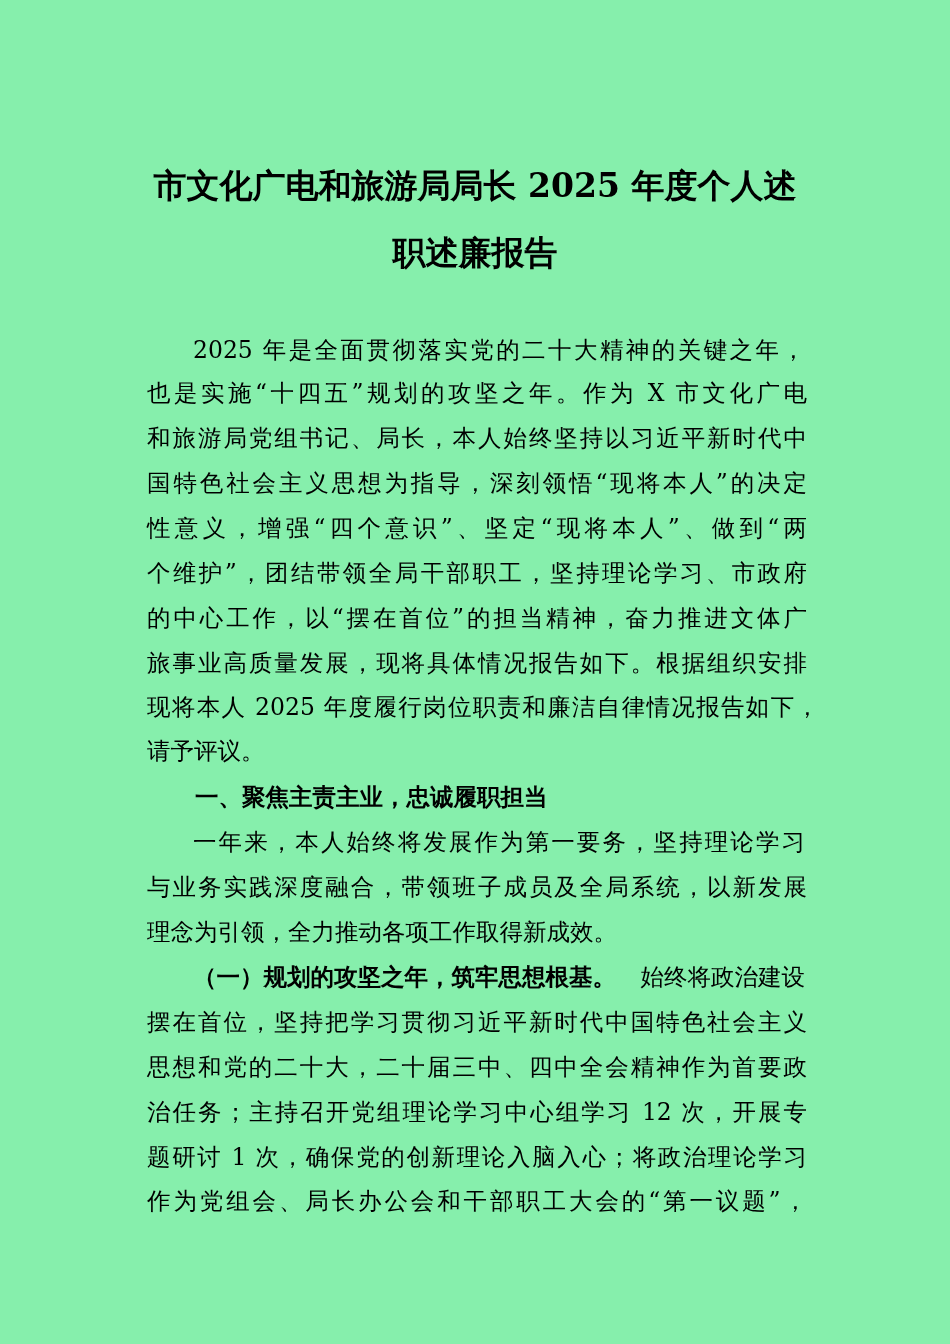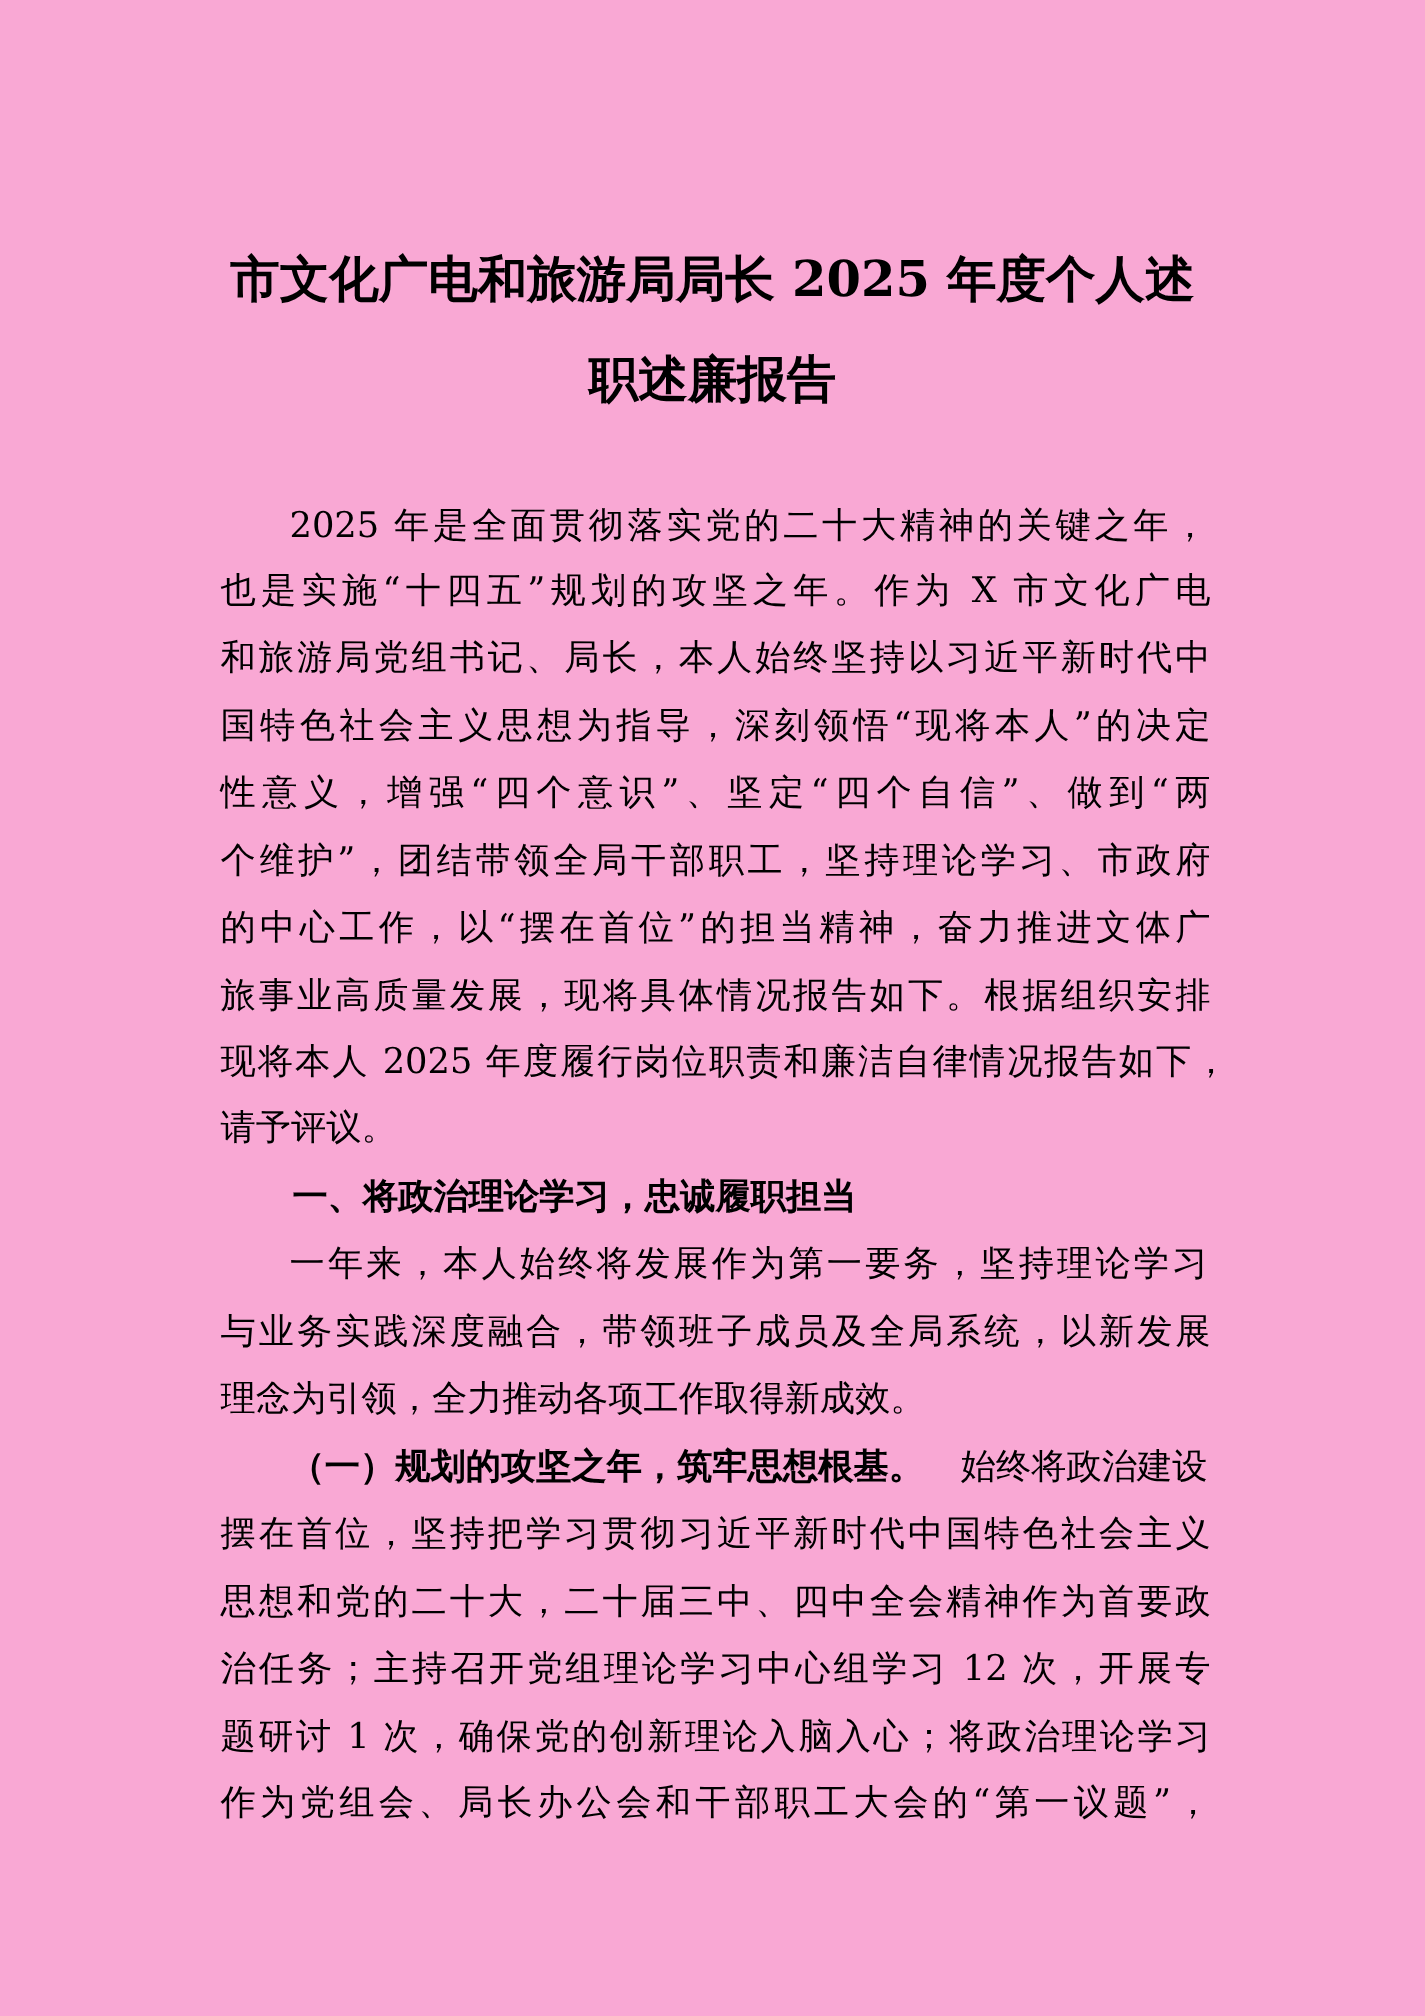--- a/index.html
+++ b/index.html
@@ -1,18 +1,18 @@
 <!DOCTYPE html>
 <html><head>
 <meta charset="utf-8">
 <style>
   html, body { margin:0; padding:0; background:#ffffff; }
   body { width:950px; height:1344px; position:relative; overflow:hidden;
          font-family:"DejaVu Serif","Liberation Serif",serif; color:#000; }
-  .page { position:absolute; left:0; top:0; width:950px; height:1344px; background:#f9a8d4; }
+  .page { position:absolute; left:0; top:0; width:950px; height:1344px; background:#86efac; }
   .title { position:absolute; left:0; width:950px; text-align:center;
            font-family:"DejaVu Serif","Liberation Serif",serif; font-weight:bold;
            font-size:33px; letter-spacing:0px; white-space:nowrap; }
   .line { position:absolute; left:147px; width:660px; font-size:23.5px;
           white-space:nowrap; text-align:justify; text-align-last:justify; line-height:30px; }
   .line.last { text-align-last:left; }
   .line.indent { left:193px; width:612px; }
   .heading { position:absolute; left:195px; font-size:23.5px; font-weight:bold;
              font-family:"DejaVu Sans","Liberation Sans",sans-serif; white-space:nowrap; line-height:30px; }
   .bold { font-weight:bold; font-family:"DejaVu Sans","Liberation Sans",sans-serif; }
@@ -23,29 +23,29 @@
 <div class="page">
 
   <div class="title" style="top:164px;">市文化广电和旅游局局长 2025 年度个人述</div>
   <div class="title" style="top:231px;">职述廉报告</div>
 
   <div>
     <div class="line indent" style="top:335px;">2025 年是全面贯彻落实党的二十大精神的关键之年，</div>
     <div class="line" style="top:378px;">也是实施“十四五”规划的攻坚之年。作为 X 市文化广电</div>
     <div class="line" style="top:423px;">和旅游局党组书记、局长，本人始终坚持以习近平新时代中</div>
     <div class="line" style="top:468px;">国特色社会主义思想为指导，深刻领悟“现将本人”的决定</div>
-    <div class="line" style="top:513px;">性意义，增强“四个意识”、坚定“四个自信”、做到“两</div>
+    <div class="line" style="top:513px;">性意义，增强“四个意识”、坚定“现将本人”、做到“两</div>
     <div class="line" style="top:558px;">个维护”，团结带领全局干部职工，坚持理论学习、市政府</div>
     <div class="line" style="top:603px;">的中心工作，以“摆在首位”的担当精神，奋力推进文体广</div>
     <div class="line" style="top:648px;">旅事业高质量发展，现将具体情况报告如下。根据组织安排</div>
     <div class="line" style="top:692px; width:672px;">现将本人 2025 年度履行岗位职责和廉洁自律情况报告如下，</div>
     <div class="line last" style="top:736px;">请予评议。</div>
   </div>
 
-  <div class="heading" style="top:782px;">一、将政治理论学习，忠诚履职担当</div>
+  <div class="heading" style="top:782px;">一、聚焦主责主业，忠诚履职担当</div>
 
   <div>
     <div class="line indent" style="top:827px;">一年来，本人始终将发展作为第一要务，坚持理论学习</div>
     <div class="line" style="top:872px;">与业务实践深度融合，带领班子成员及全局系统，以新发展</div>
     <div class="line last" style="top:917px;">理念为引领，全力推动各项工作取得新成效。</div>
   </div>
 
   <div>
     <div class="line indent last" style="top:962px; display:flex; justify-content:space-between;">
       <span class="bold">（一）规划的攻坚之年，筑牢思想根基。</span>

